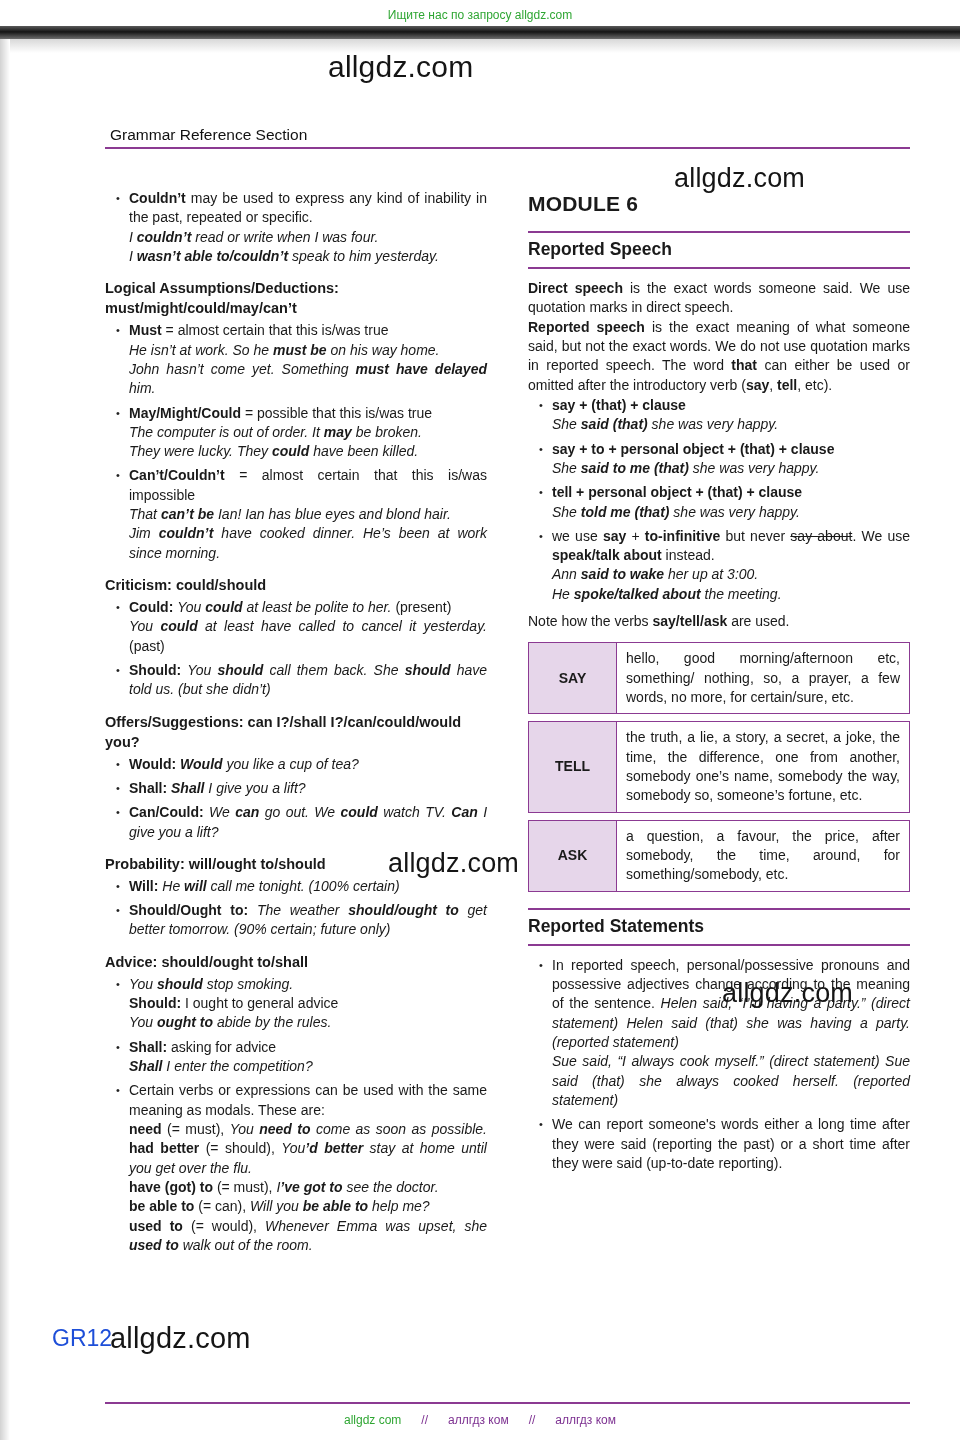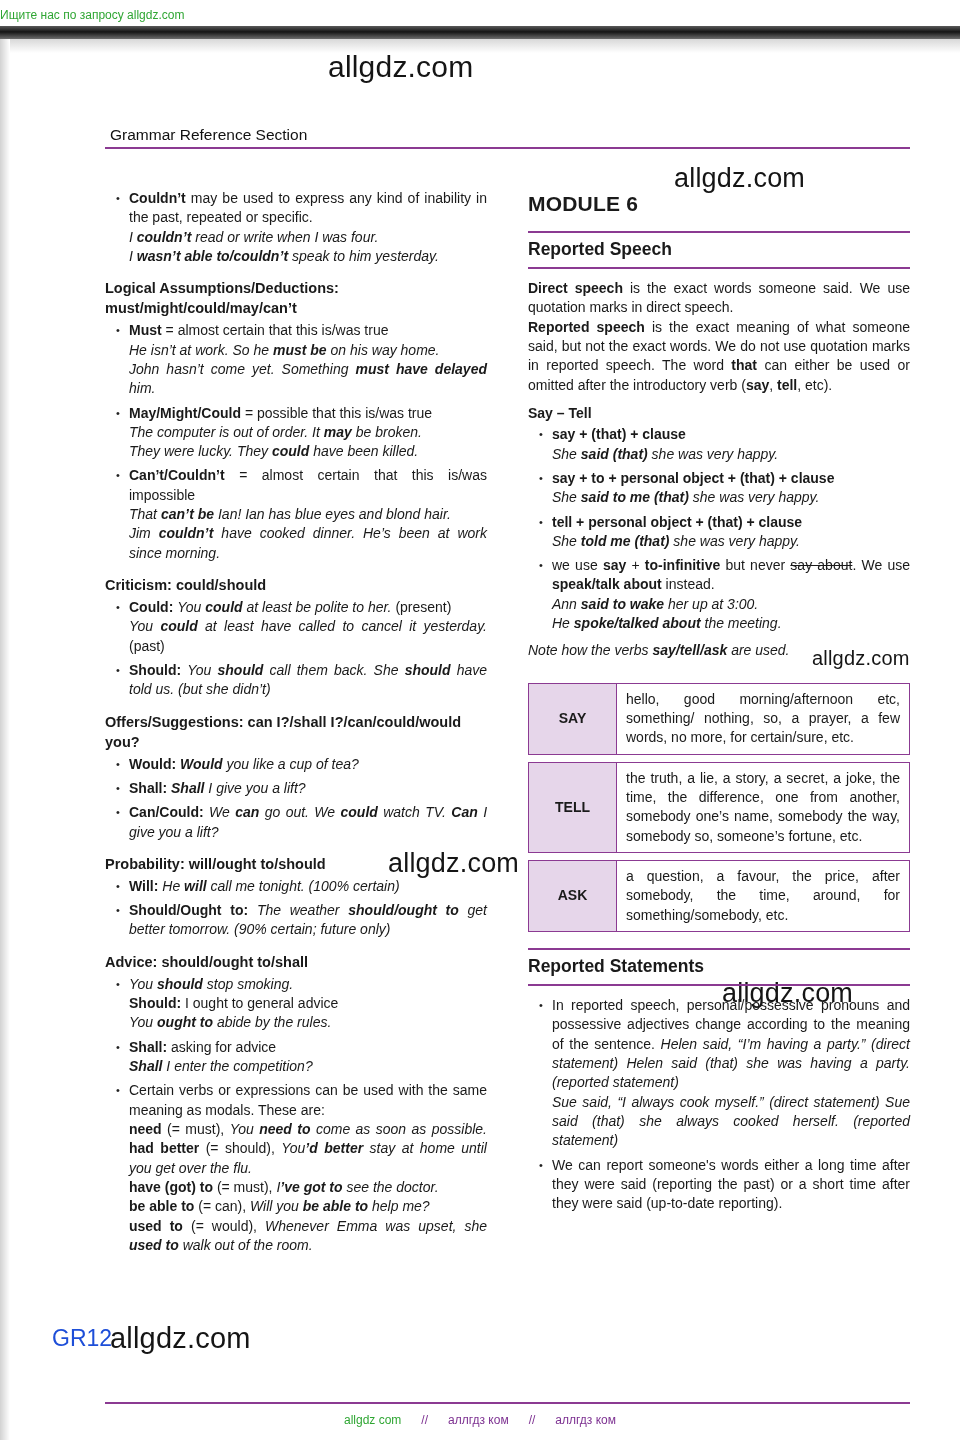--- a/index.html
+++ b/index.html
@@ -1,21 +1,21 @@
 <!DOCTYPE html>
 <html><head>
 <meta charset="utf-8">
 <style>
   * { margin:0; padding:0; box-sizing:border-box; }
   html,body { background:#ffffff; }
   body {
     width:960px; height:1440px; position:relative; overflow:hidden;
     font-family:"Liberation Sans", sans-serif; color:#1a1a1a; font-size:14px; line-height:1.38;
   }
-  .top-banner { position:absolute; top:7px; left:0; width:100%; 
+  .top-banner { position:absolute; top:7px; left:0; width:100%; text-align:center;
     font-size:12px; color:#2fa633; }
   .top-bar { position:absolute; top:26px; left:0; width:100%; height:13px;
     background:linear-gradient(180deg,#5a5a5a 0%,#141414 45%,#6d6d6d 100%); }
   .top-fade { position:absolute; top:39px; left:0; width:100%; height:14px;
     background:linear-gradient(180deg,#d8d8d8 0%,#ffffff 100%); }
   .left-shade { position:absolute; top:39px; left:0; width:10px; bottom:0;
     background:linear-gradient(90deg,#d2d2d2 0%,#ffffff 100%); }
 
   .watermark { position:absolute; color:#151515; font-weight:500; white-space:nowrap; letter-spacing:0.2px; }
   .wm-top      { top:46px;  left:328px; font-size:30px; }
@@ -32,21 +32,21 @@
   .columns { position:absolute; top:188px; left:105px; width:805px; display:flex; gap:41px; align-items:flex-start; }
   .col { width:382px; }
 
   .gheading { font-weight:bold; font-size:14.5px; margin:12px 0 3px; }
   .bullets { margin:1px 0; }
   .bullet { display:flex; margin:0 0 5px; }
   .bullet .marker { width:13px; min-width:13px; margin-left:11px; font-size:11px; padding-top:2px; color:#222; }
   .bullet .bcontent { flex:1; }
   .line { text-align:justify; }
   .para { text-align:justify; }
-  .note { margin:8px 0 22px;font-style:italic; }
+  .note { margin:8px 0 11px; }
   .subheading { font-weight:bold; margin:9px 0 2px; }
 
   .module-title { font-size:21px; font-weight:bold; margin:2px 0 12px; letter-spacing:0.2px; }
   .section-title { font-size:17.5px; font-weight:600; border-top:2px solid #8b3a92; border-bottom:2px solid #8b3a92;
     padding:4px 0 6px; margin:0 0 10px; }
   .col [data-name^="right-section"] { margin-top:16px; }
   .col [data-name="right-section-1"] { margin-top:0; }
 
   .vtable { margin:3px 0 6px; }
   .vrow { display:flex; border:1.5px solid #8b3a92; margin-bottom:7px; background:#fff; }
@@ -199,21 +199,20 @@
             <div class="line" data-name="text-line"><b>used to</b> (= would), <i>Whenever Emma was upset, she <b>used to</b> walk out of the room.</i></div>
           </div>
         </div>
       </div>
     </div>
   <div class="col" data-name="column-right">
       <div data-name="right-module-0" class="module-title">MODULE 6</div>
       <div data-name="right-section-1" class="section-title">Reported Speech</div>
       <div data-name="right-para-2" class="para"><b>Direct speech</b> is the exact words someone said. We use quotation marks in direct speech.</div>
       <div data-name="right-para-3" class="para"><b>Reported speech</b> is the exact meaning of what someone said, but not the exact words. We do not use quotation marks in reported speech. The word <b>that</b> can either be used or omitted after the introductory verb (<b>say</b>, <b>tell</b>, etc).</div>
-      <div data-name="right-sub-4" class="subheading"><b>Say – Tell</b></div>
       <div data-name="right-bullets-5" class="bullets">
         <div class="bullet" data-name="right-bullet-item-5-0">
           <span class="marker" data-name="bullet-marker">•</span>
           <div class="bcontent" data-name="bullet-content">
             <div class="line" data-name="text-line"><b>say + (that) + clause</b></div>
             <div class="line" data-name="text-line"><i>She <b>said (that)</b> she was very happy.</i></div>
           </div>
         </div>
         <div class="bullet" data-name="right-bullet-item-5-1">
           <span class="marker" data-name="bullet-marker">•</span>

